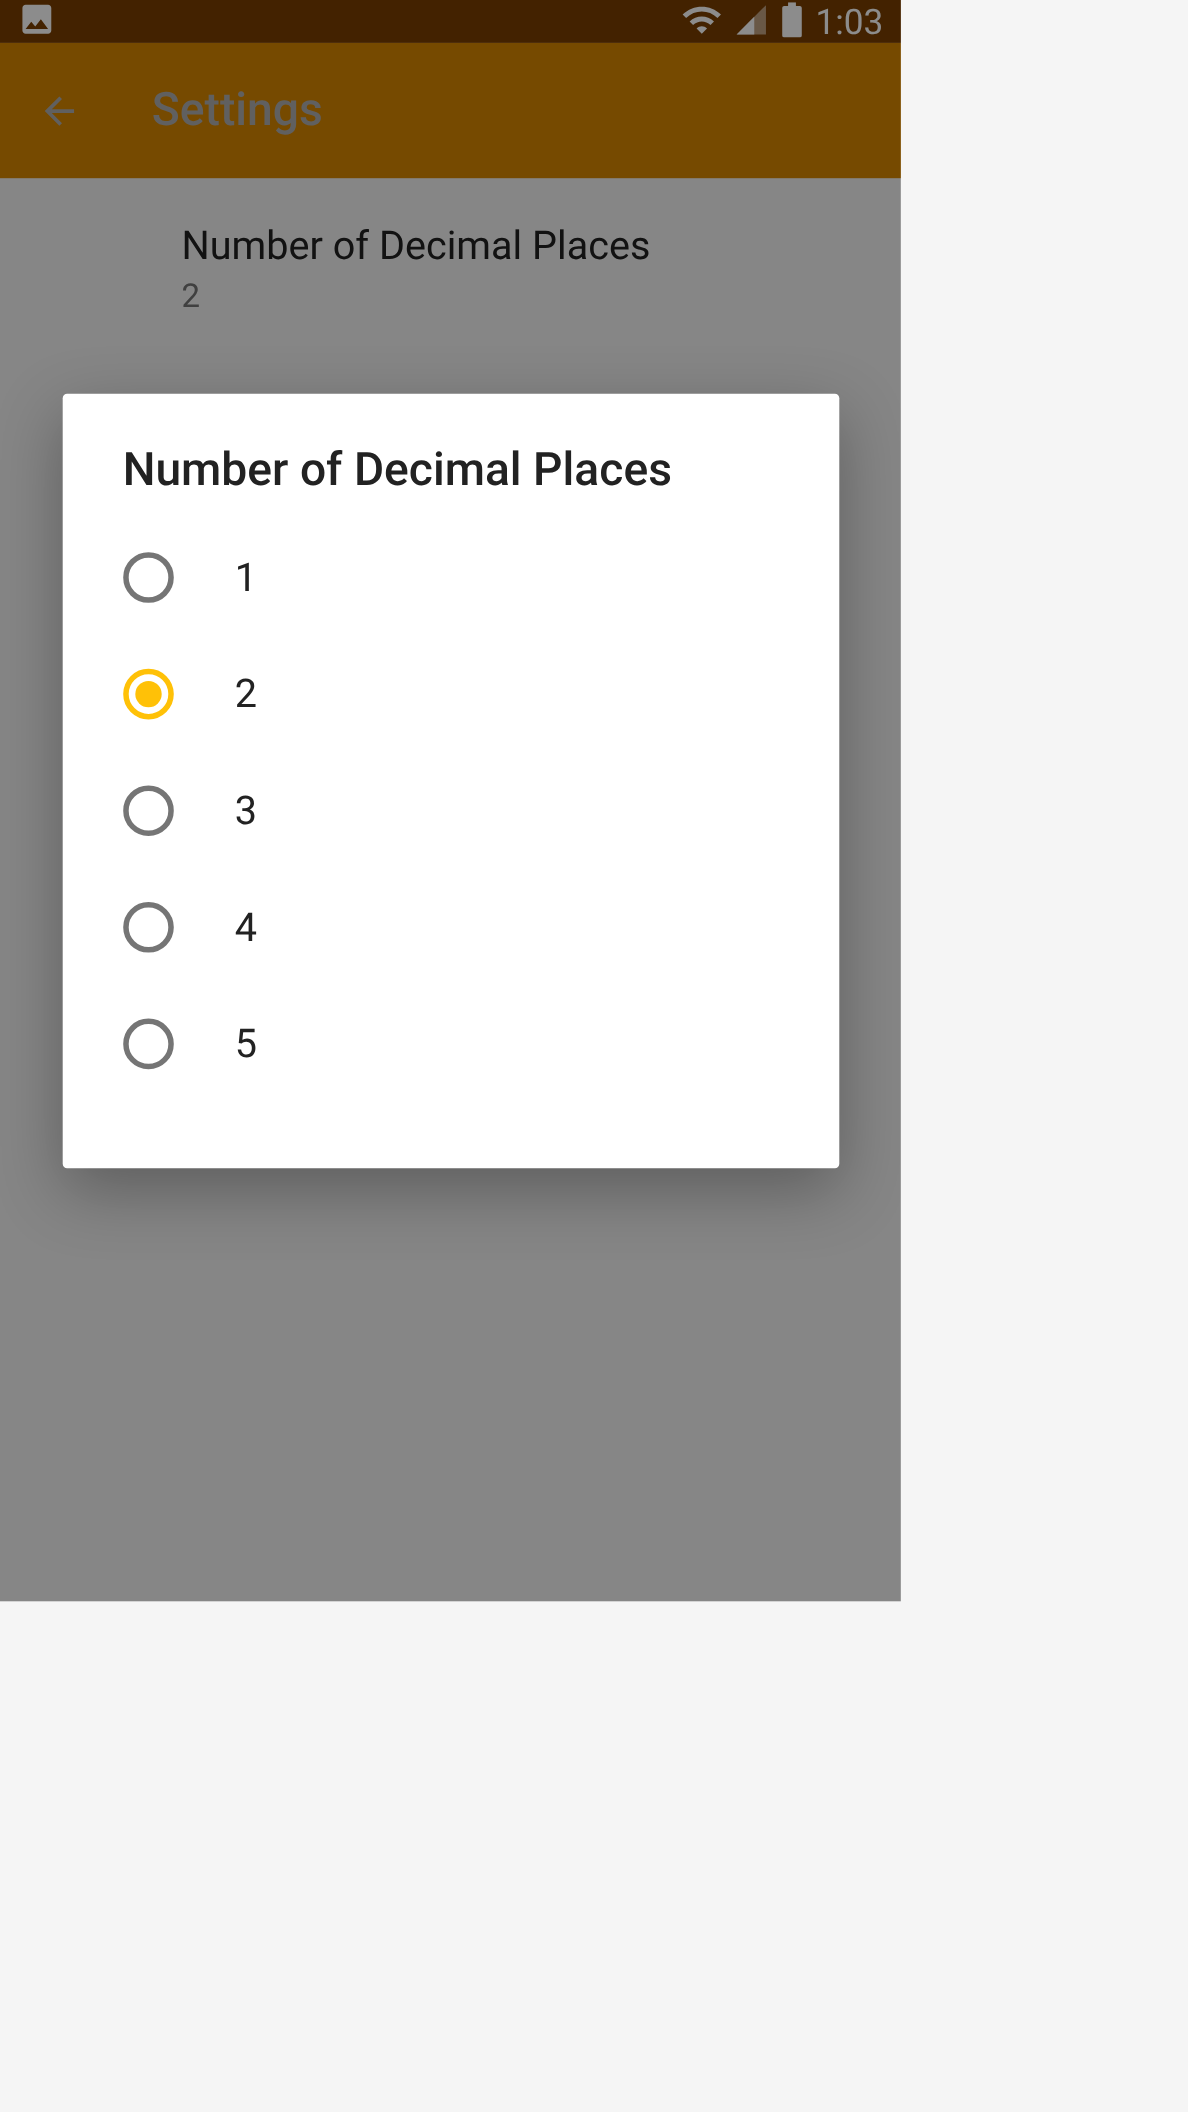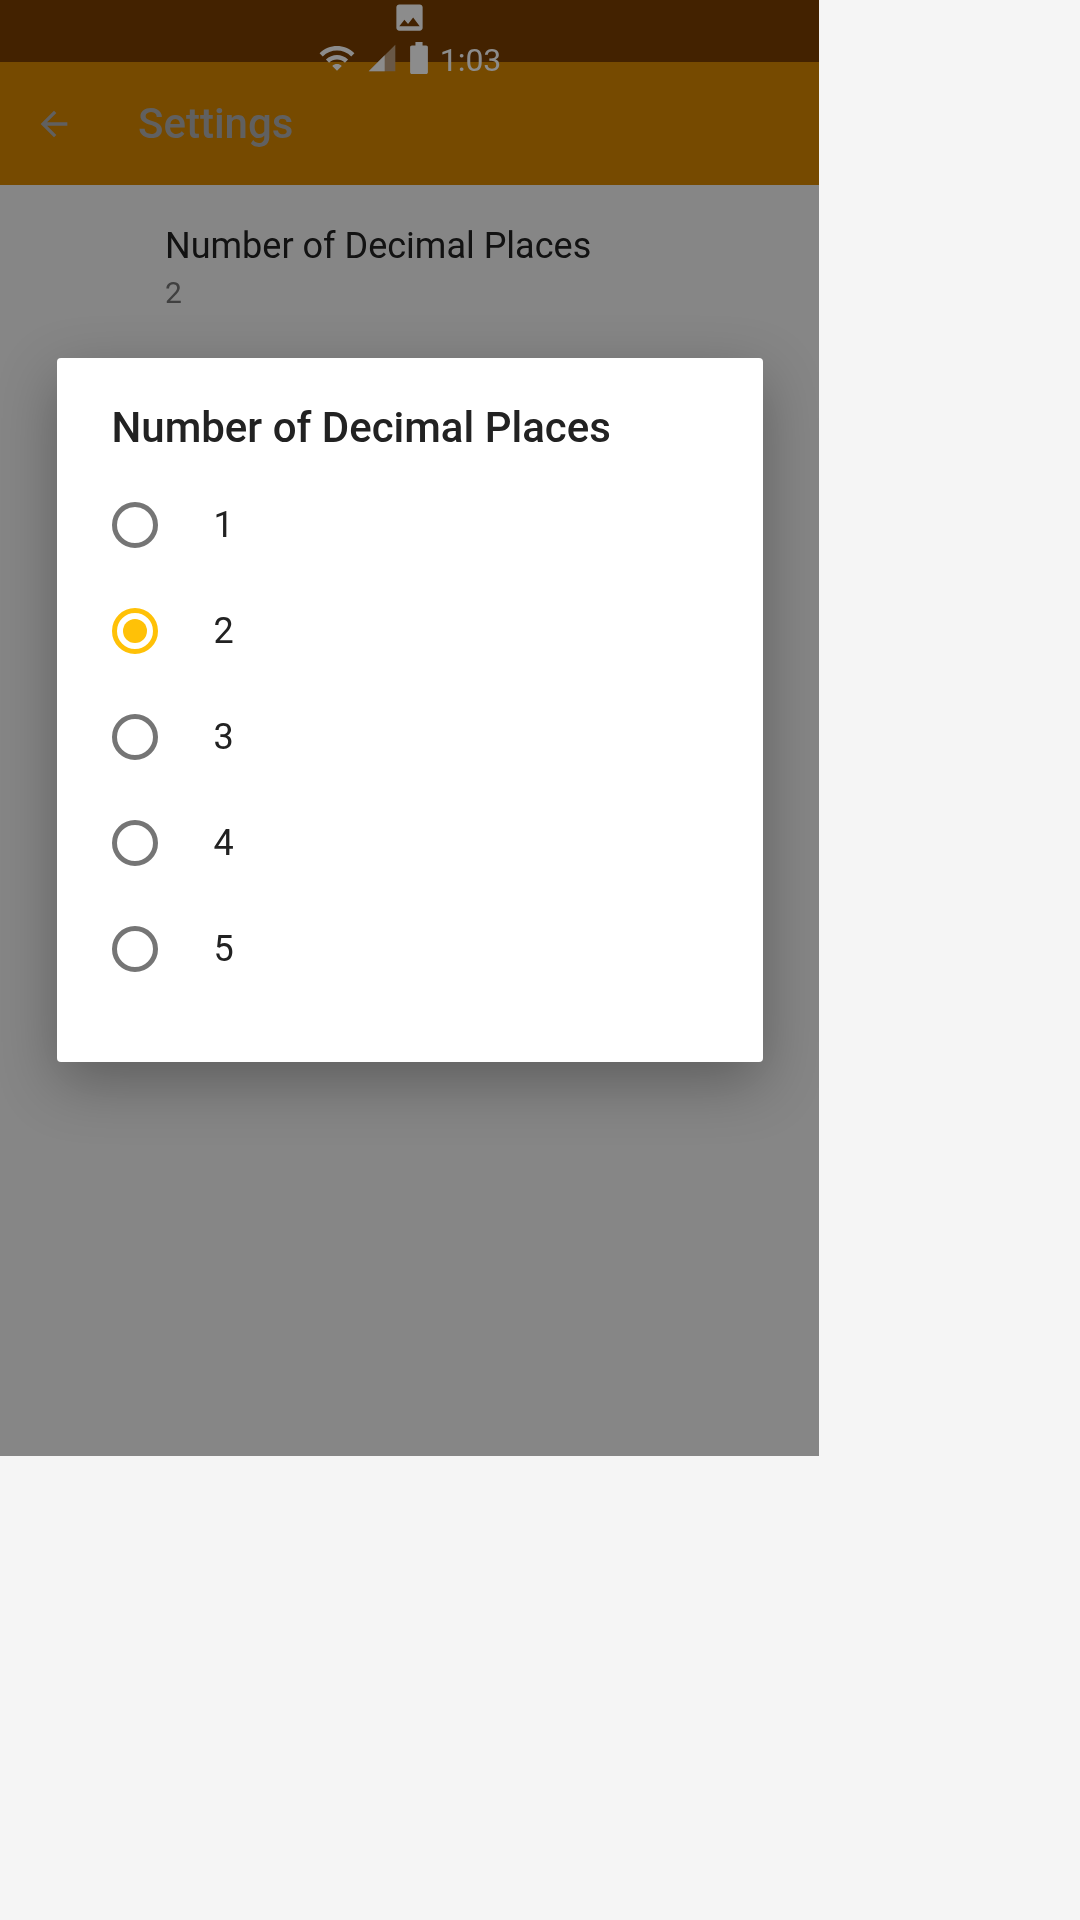--- a/index.html
+++ b/index.html
@@ -10,28 +10,27 @@
     body {
       width: 819px;
       height: 1456px;
       font-family: Roboto, Arial, sans-serif;
       background: #f5f5f5;
       position: relative;
       overflow: hidden;
     }
     
     .status-bar {
-      height: 62px;
+      height: 39px;
       background: #7a3f00;
       display: flex;
       align-items: center;
       justify-content: space-between;
       padding: 0 16px;
       color: #ffffff;
-      flex-direction: column;
     }
     .status-left {
       display: flex;
       align-items: center;
     }
     .status-right {
       display: flex;
       align-items: center;
       gap: 10px;
     }

